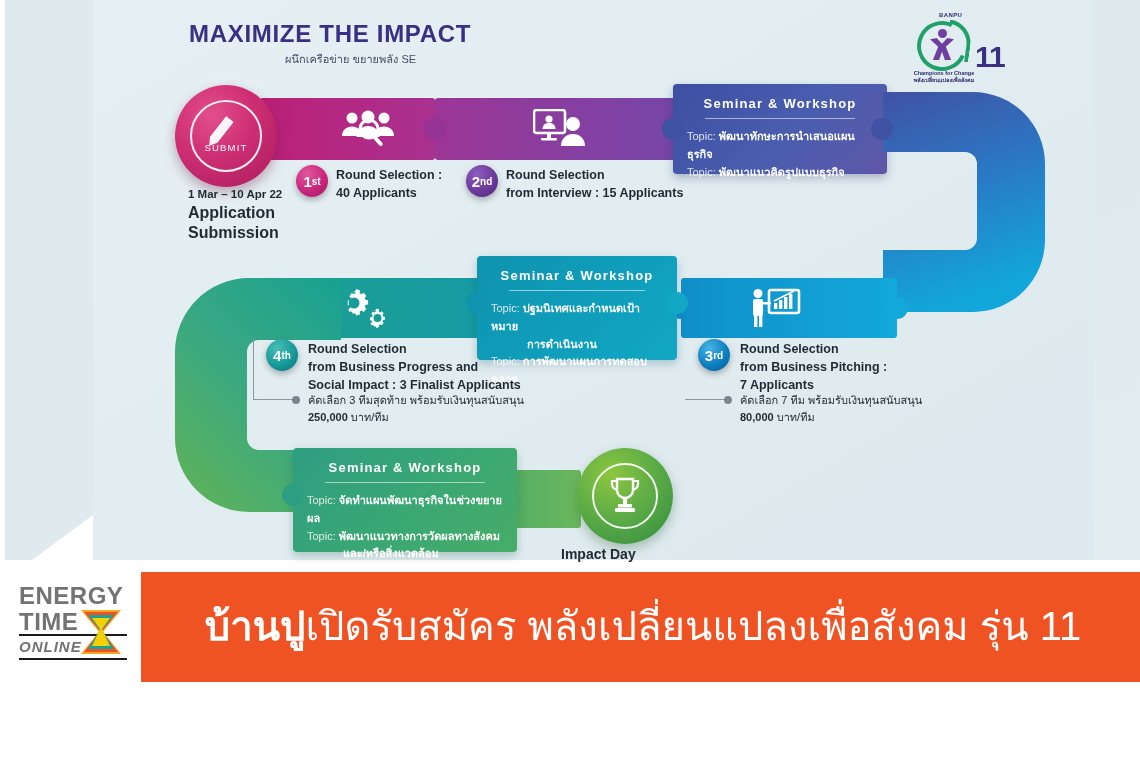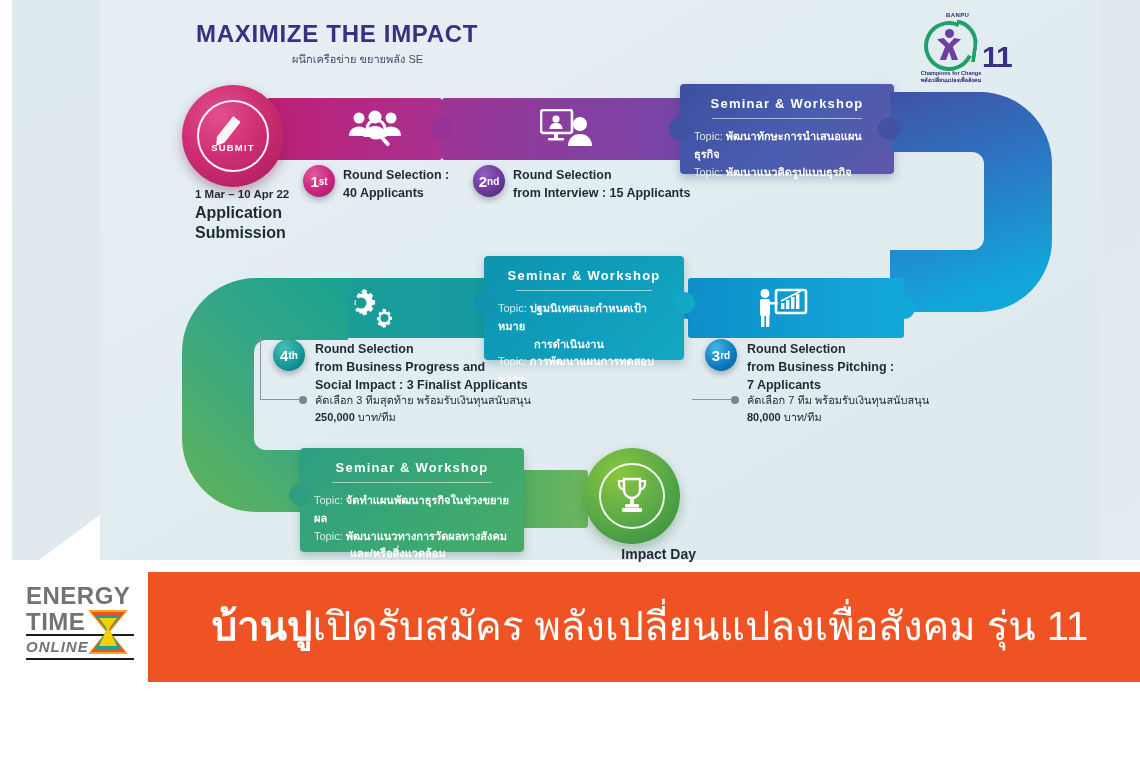--- a/index.html
+++ b/index.html
@@ -3,21 +3,21 @@
 <meta charset="utf-8">
 <style>
   * { box-sizing: border-box; margin: 0; padding: 0; }
   body {
     width: 1140px; height: 760px;
     background: #ffffff;
     font-family: "Liberation Sans", sans-serif;
     overflow: hidden;
     position: relative;
   }
-  #stage { position: absolute; left: 12px; top: 0; width: 1124px; height: 760px; }
+  #stage { position: absolute; left: 5px; top: 0; width: 1124px; height: 760px; }
 
   
   .bg-outer {
     position: absolute; left:0; top:0; width:1140px; height:580px;
     background: linear-gradient(160deg,#dfeaef 0%,#dfe9ee 40%,#e3ecef 100%);
   }
   .bg-inner {
     position: absolute; left:88px; top:0; width:1000px; height:560px;
     background: linear-gradient(150deg,#e6f0f4 0%,#e1ecf1 55%,#dde9ee 100%);
   }
@@ -101,21 +101,21 @@
   }
   .pencil {
     position:absolute; left:19px; top:12px; width:14px; height:34px;
     background:rgba(255,255,255,.95);
     clip-path: polygon(30% 0,100% 0,100% 78%,65% 100%,30% 78%);
     transform: rotate(38deg);
     border-radius:2px;
   }
   .submit-text {
     position:absolute; left:0; right:0; top:40px; text-align:center;
-    font-size:9.5px; font-weight:bold; color:#fff; letter-spacing:1.2px;
+    font-size:9.5px; font-weight:normal; color:#fff; letter-spacing:1.2px;
   }
   .submit-caption { position:absolute; left:183px; top:188px; width:150px; }
   .submit-date { font-size:11.5px; font-weight:bold; color:#1f2a33; }
   .submit-label { font-size:16px; font-weight:bold; color:#1f2a33; line-height:1.22; margin-top:3px; }
 
   
   .round-badge {
     position:absolute; width:32px; height:32px; border-radius:50%;
     color:#fff; font-size:15px; font-weight:bold;
     display:flex; align-items:center; justify-content:center;
@@ -138,21 +138,21 @@
   
   .impact-circle {
     position:absolute; left:572px; top:448px; width:96px; height:96px;
     border-radius:50%;
     background: radial-gradient(circle at 36% 28%, #8cc63f 0%, #5cab47 48%, #2f8a3e 100%);
     box-shadow:0 5px 12px rgba(40,90,40,.32);
     display:flex; align-items:center; justify-content:center;
   }
   .impact-inner { width:66px; height:66px; border-radius:50%; border:2px solid rgba(255,255,255,.92);
     display:flex; align-items:center; justify-content:center; }
-  .impact-label { position:absolute; left:556px; top:546px; width:128px; text-align:right;
+  .impact-label { position:absolute; left:556px; top:546px; width:128px; text-align:left;
     font-size:14px; font-weight:bold; color:#1f2a33; }
 
   
   .leader { position:absolute; background:#8a96a0; }
   .leader-dot { position:absolute; width:8px; height:8px; border-radius:50%; background:#7a868f; }
 
   
   .banner { position:absolute; left:136px; top:572px; width:1004px; height:110px; background:#ef5323; }
   .banner-text {
     position:absolute; left:0; right:0; top:50%; transform:translateY(-52%);

